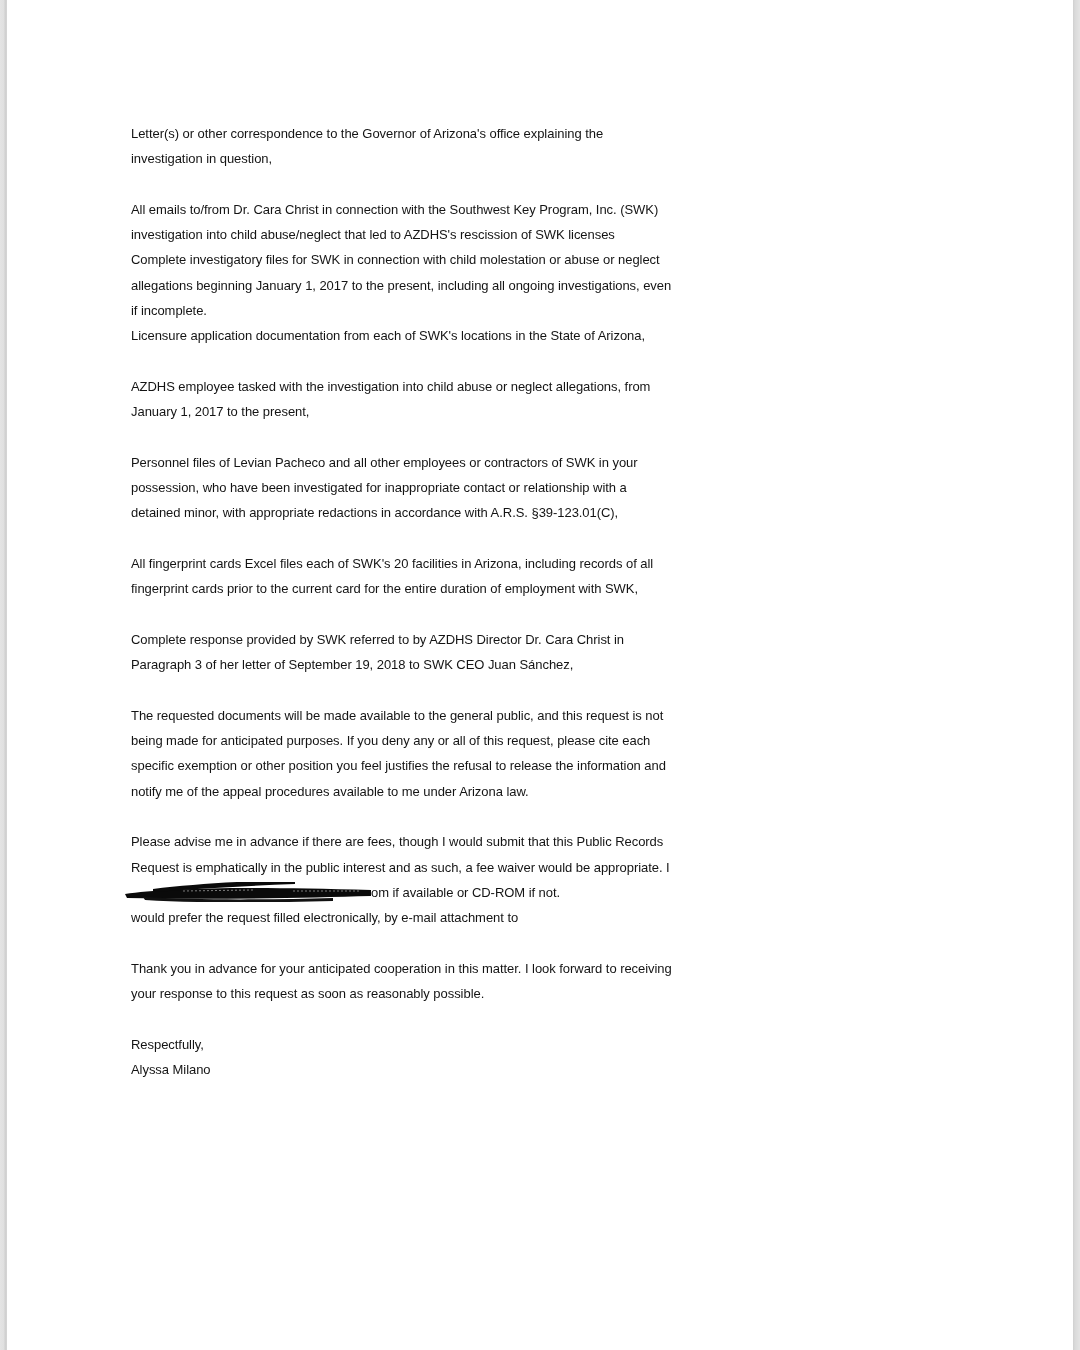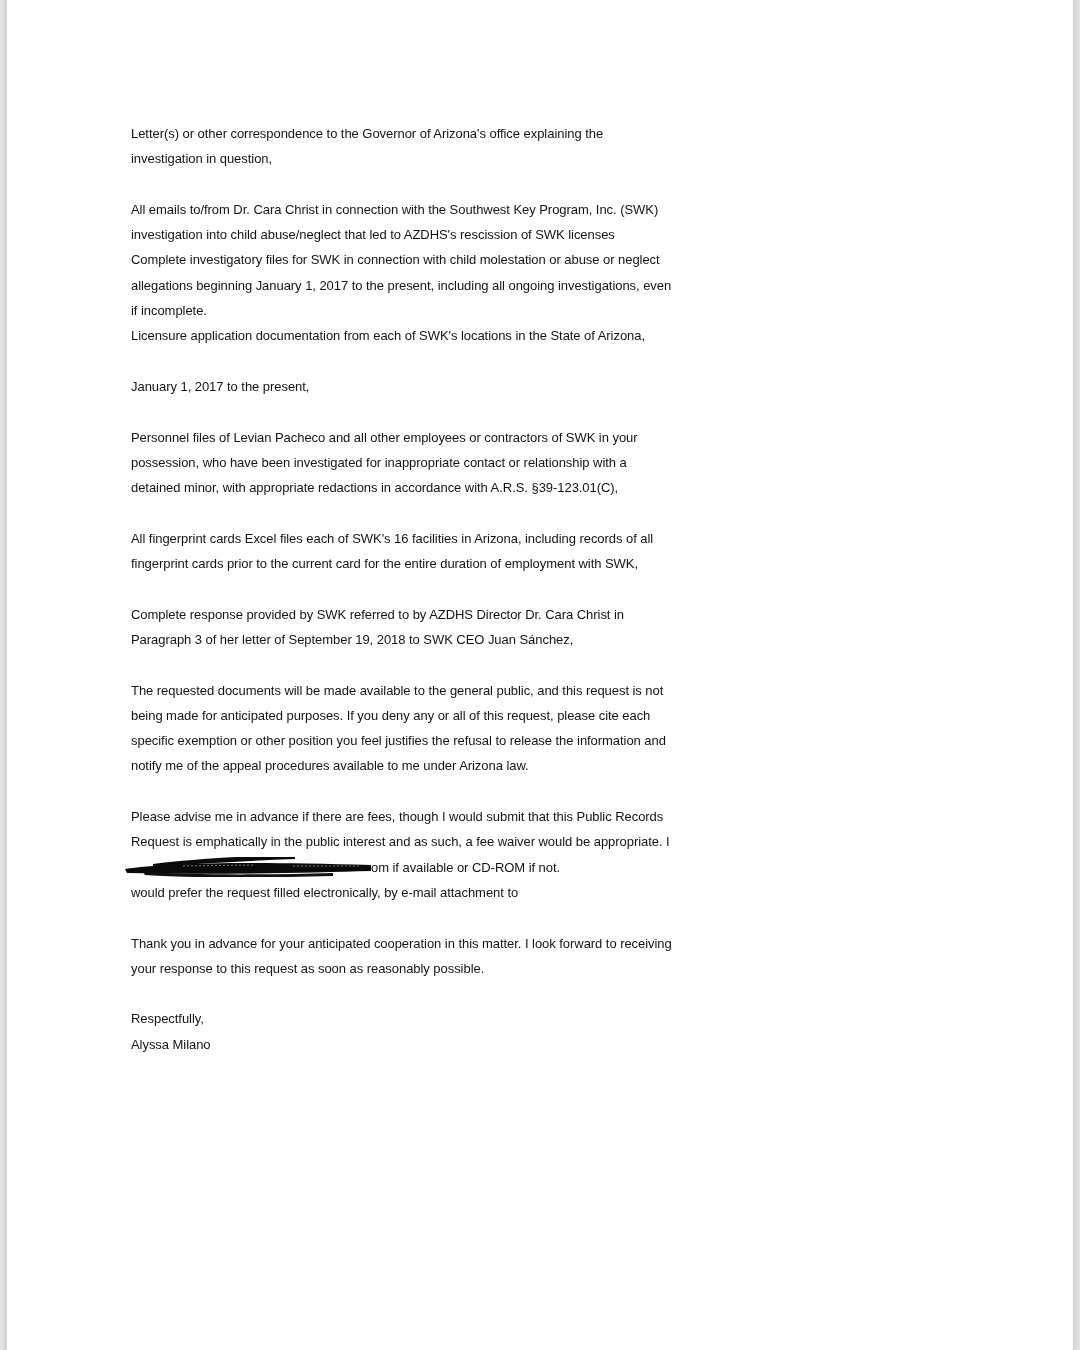--- a/index.html
+++ b/index.html
@@ -86,31 +86,32 @@
   <p class="para">
     <span class="line">All emails to/from Dr. Cara Christ in connection with the Southwest Key Program, Inc. (SWK)</span>
     <span class="line">investigation into child abuse/neglect that led to AZDHS's rescission of SWK licenses</span>
     <span class="line">Complete investigatory files for SWK in connection with child molestation or abuse or neglect</span>
     <span class="line">allegations beginning January 1, 2017 to the present, including all ongoing investigations, even</span>
     <span class="line">if incomplete.</span>
     <span class="line">Licensure application documentation from each of SWK's locations in the State of Arizona,</span>
   </p>
 
   <p class="para">
+    <span class="line">AZDHS employee tasked with the investigation into child abuse or neglect allegations, from</span>
     <span class="line">January 1, 2017 to the present,</span>
   </p>
 
   <p class="para">
     <span class="line">Personnel files of Levian Pacheco and all other employees or contractors of SWK in your</span>
     <span class="line">possession, who have been investigated for inappropriate contact or relationship with a</span>
     <span class="line">detained minor, with appropriate redactions in accordance with A.R.S. §39-123.01(C),</span>
   </p>
 
   <p class="para">
-    <span class="line">All fingerprint cards Excel files each of SWK's 16 facilities in Arizona, including records of all</span>
+    <span class="line">All fingerprint cards Excel files each of SWK's 20 facilities in Arizona, including records of all</span>
     <span class="line">fingerprint cards prior to the current card for the entire duration of employment with SWK,</span>
   </p>
 
   <p class="para">
     <span class="line">Complete response provided by SWK referred to by AZDHS Director Dr. Cara Christ in</span>
     <span class="line">Paragraph 3 of her letter of September 19, 2018 to SWK CEO Juan Sánchez,</span>
   </p>
 
   <p class="para">
     <span class="line">The requested documents will be made available to the general public, and this request is not</span>

